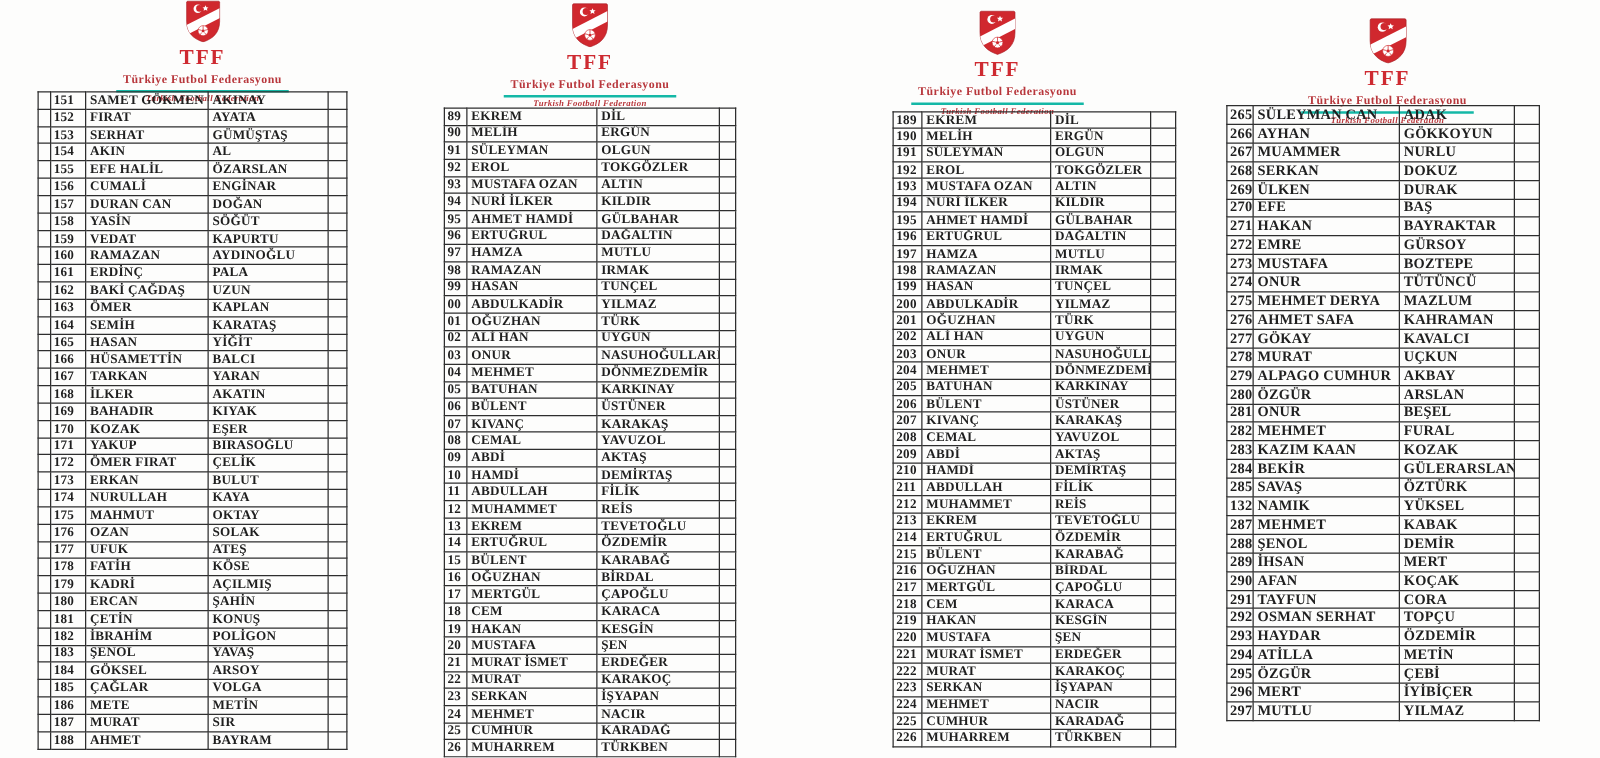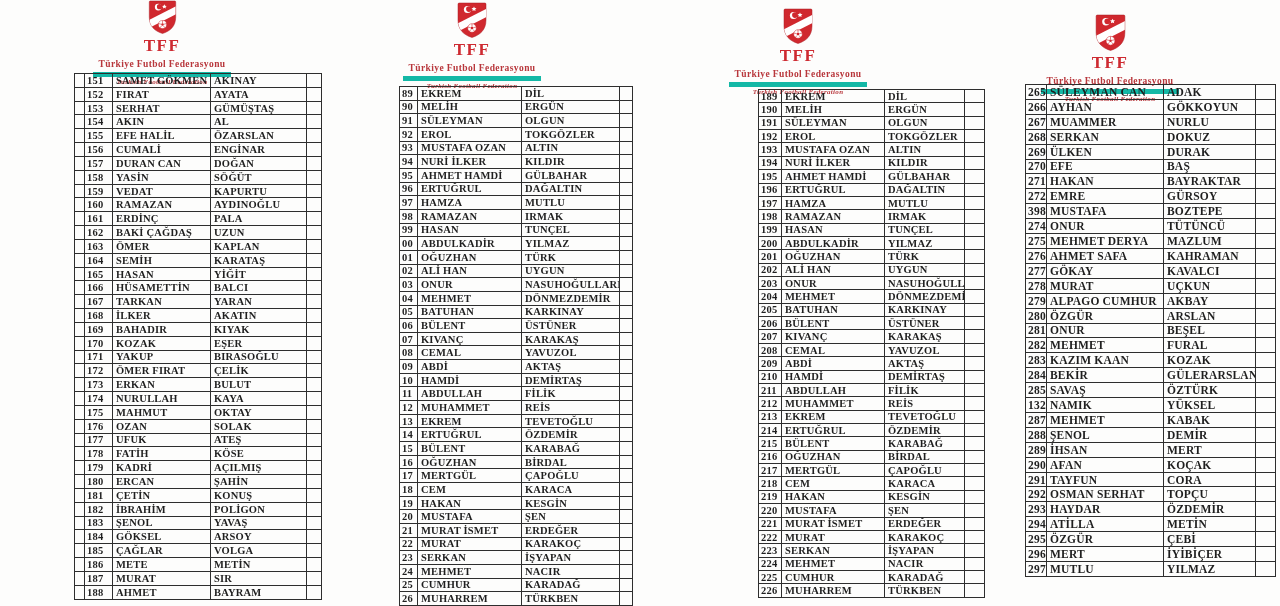--- a/index.html
+++ b/index.html
@@ -13,28 +13,28 @@
   }
   .tff-logo{display:block;margin:0 auto;}
   .tff-abbr{
     display:block;margin-top:3px;
     font-size:17px;font-weight:bold;letter-spacing:1.5px;
     color:#ce2a31;
   }
   .fed-tr{
     display:inline-block;margin-top:3px;padding:0 5px 2px 5px;
     font-size:9.5px;font-weight:bold;letter-spacing:0.4px;
-    color:#b8373c;border-bottom:5px solid #14b8a6;
+    color:#b8373c;border-bottom:2px solid #14b8a6;
   }
   .fed-en{
     display:block;margin-top:2px;
     font-size:7px;font-weight:bold;color:#b8373c;letter-spacing:0.3px;font-style:italic;
   }
   table.name-list{
-    position:absolute;border-collapse:collapse;table-layout:fixed;margin-left:44px;
+    position:absolute;border-collapse:collapse;table-layout:fixed;
   }
   table.name-list td{
     border:1px solid #2e2e2e;
     font-family:"Liberation Serif", serif;
     font-weight:bold;color:#1f1f1f;
     font-size:10.5px;letter-spacing:0.2px;
     padding:0 1px 0 3px;white-space:nowrap;overflow:hidden;
     vertical-align:middle;
   }
   table.name-list td.num{padding-left:2px;padding-right:0;}
@@ -913,21 +913,21 @@
         <td>BAYRAKTAR</td>
         <td></td>
       </tr>
       <tr>
         <td class="num">272</td>
         <td>EMRE</td>
         <td>GÜRSOY</td>
         <td></td>
       </tr>
       <tr>
-        <td class="num">398</td>
+        <td class="num">273</td>
         <td>MUSTAFA</td>
         <td>BOZTEPE</td>
         <td></td>
       </tr>
       <tr>
         <td class="num">274</td>
         <td>ONUR</td>
         <td>TÜTÜNCÜ</td>
         <td></td>
       </tr>

